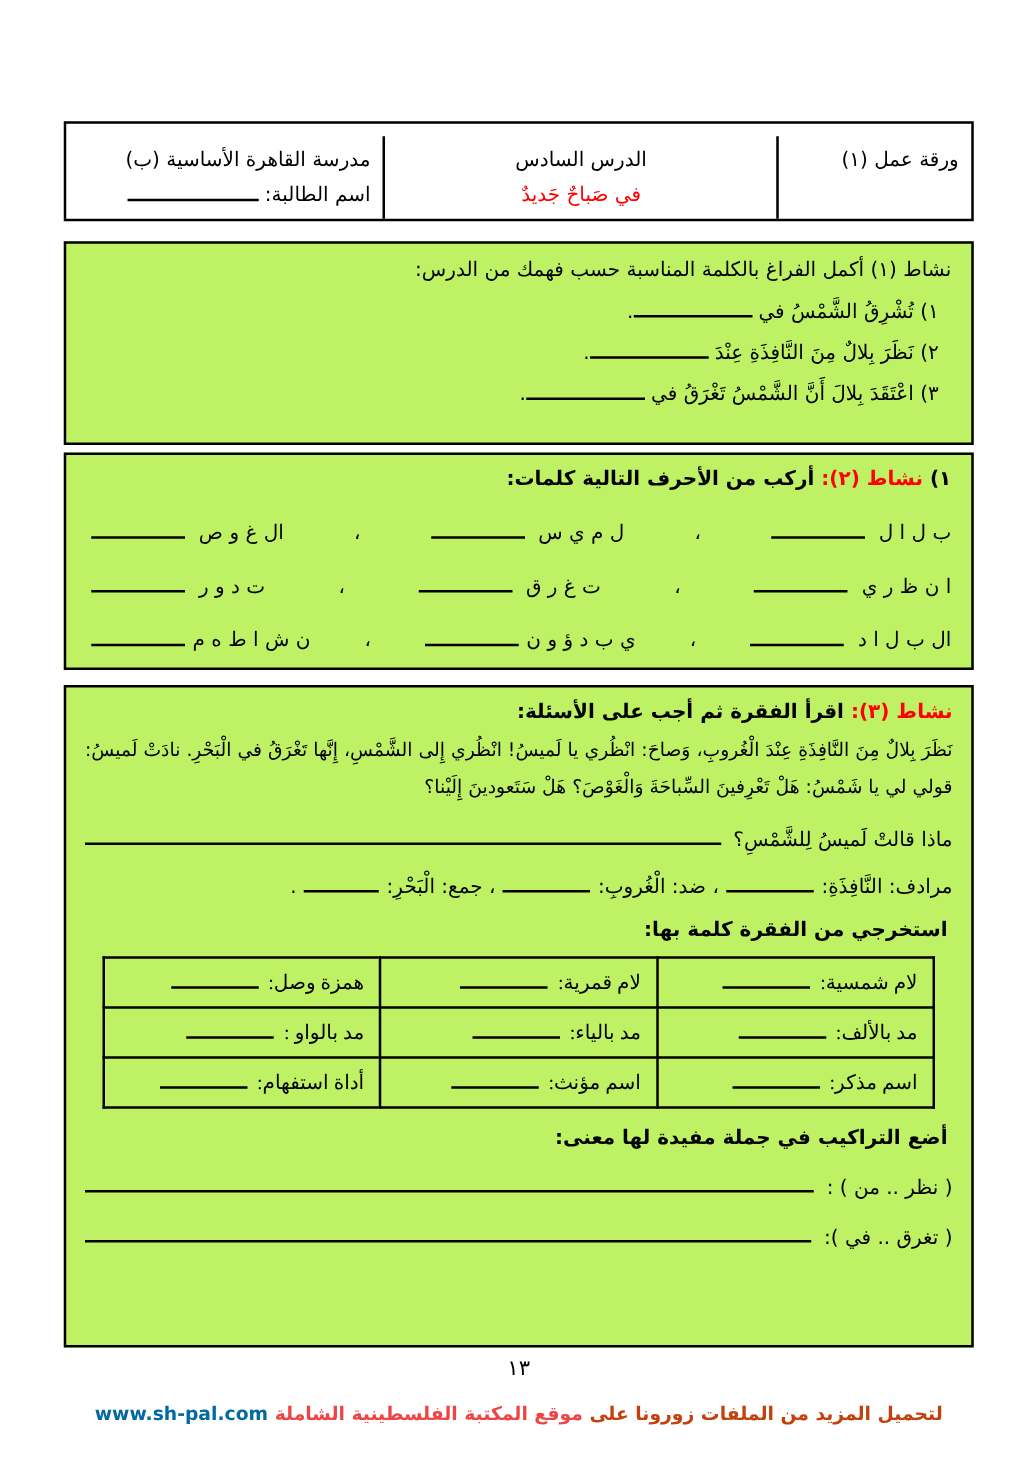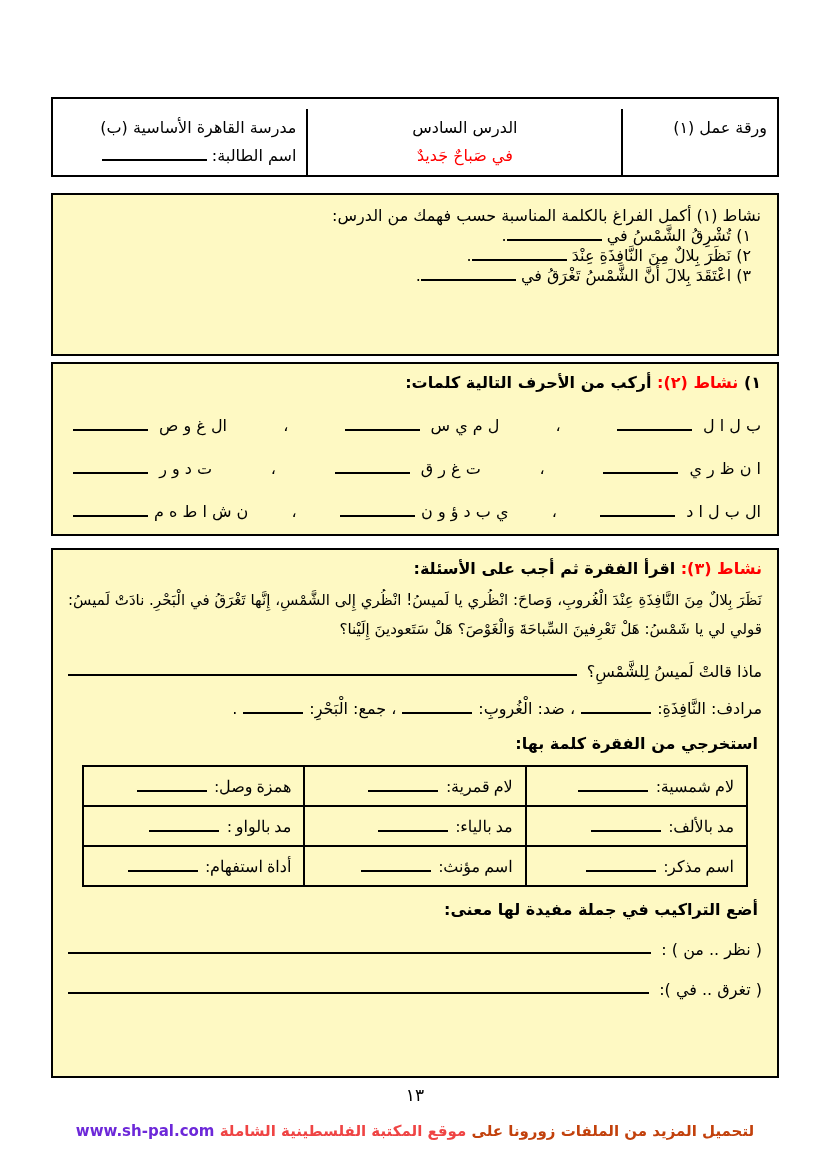--- a/index.html
+++ b/index.html
@@ -10,32 +10,32 @@
   
   .header-table { position:absolute; top:97px; left:0; right:0; height:80px; display:flex; border:2px solid #000; }
   .hcell { padding:5px 10px; line-height:1.75; font-size:16px; border-left:2px solid #000;margin-top:10px; }
   .hcell:last-child { border-left:none; }
   .hcell-subject { width:21.5%; text-align:right; }
   .hcell-lesson { width:43.5%; text-align:center; }
   .hcell-school { width:35%; text-align:right; }
   .red { color:#ff0000; }
 
   
-  .abox { position:absolute; left:0; right:0; border:2px solid #000; background:#fef9c3; }
+  .abox { position:absolute; left:0; right:0; border:2px solid #000; background:#bef264; }
   .box1 { top:193px; height:163px; padding:11px 16px; }
   .box2 { top:362px; height:174px; padding:9px 16px; }
   .box3 { top:548px; height:530px; padding:9px 15px; }
 
   .line { font-size:16px; }
   .bold { font-weight:bold; }
 
   .blank { display:inline-block; border-bottom:2px solid #000; height:5px; vertical-align:baseline; }
   .w75 { width:75px; } .w95 { width:95px; } .w70 { width:70px; } .w105 { width:105px; } .w60 { width:60px; }
 
-  .act1-item { margin:1px 10px 0 0; font-size:16px; }
+  .act1-item { margin:14px 10px 0 0; font-size:16px; }
 
   .act2-row { display:flex; justify-content:space-between; align-items:baseline; margin-top:24px; font-size:16px; padding-left:4px; }
   .act2-item .blank { margin-right:6px; }
 
   .para { margin-top:8px; font-size:15px; line-height:1.9; text-align:justify; }
   .q-line { display:flex; align-items:flex-end; margin-top:17px; font-size:16px; }
   .fill-line { flex:1; border-bottom:2px solid #000; margin:0 10px 5px 0; height:1em; }
   .syn-line { margin-top:18px; font-size:16px; }
   .syn-line .blank { margin:0 6px; }
 
@@ -45,21 +45,21 @@
   .x-table td { border:2px solid #000; height:40px; font-size:16px; text-align:right; padding-right:12px; width:33.33%;font-family:Liberation Serif, serif; }
   .x-table .blank { margin-right:8px; }
 
   .compose-title { margin:13px 4px 0 0; font-size:16px; font-weight:bold; }
   .compose-line { display:flex; align-items:flex-end; margin-top:19px; font-size:16px; }
 
   .page-number { position:absolute; top:1085px; left:0; right:0; text-align:center; font-size:17px; }
   .footer-line { position:absolute; top:1122px; left:0; right:0; text-align:center; font-size:15px; font-weight:bold; }
   .f-navy { color:#c2410c;margin-top:24px; }
   .f-red { color:#ef4444; }
-  .f-url { color:#6d28d9; direction:ltr; unicode-bidi:embed; }
+  .f-url { color:#0369a1; direction:ltr; unicode-bidi:embed; }
 </style>
 </head>
 <body>
 
 <div class="content">
 
   <div class="header-table">
     <div class="hcell hcell-subject">
       <div>ورقة عمل (١)</div>
     </div>

